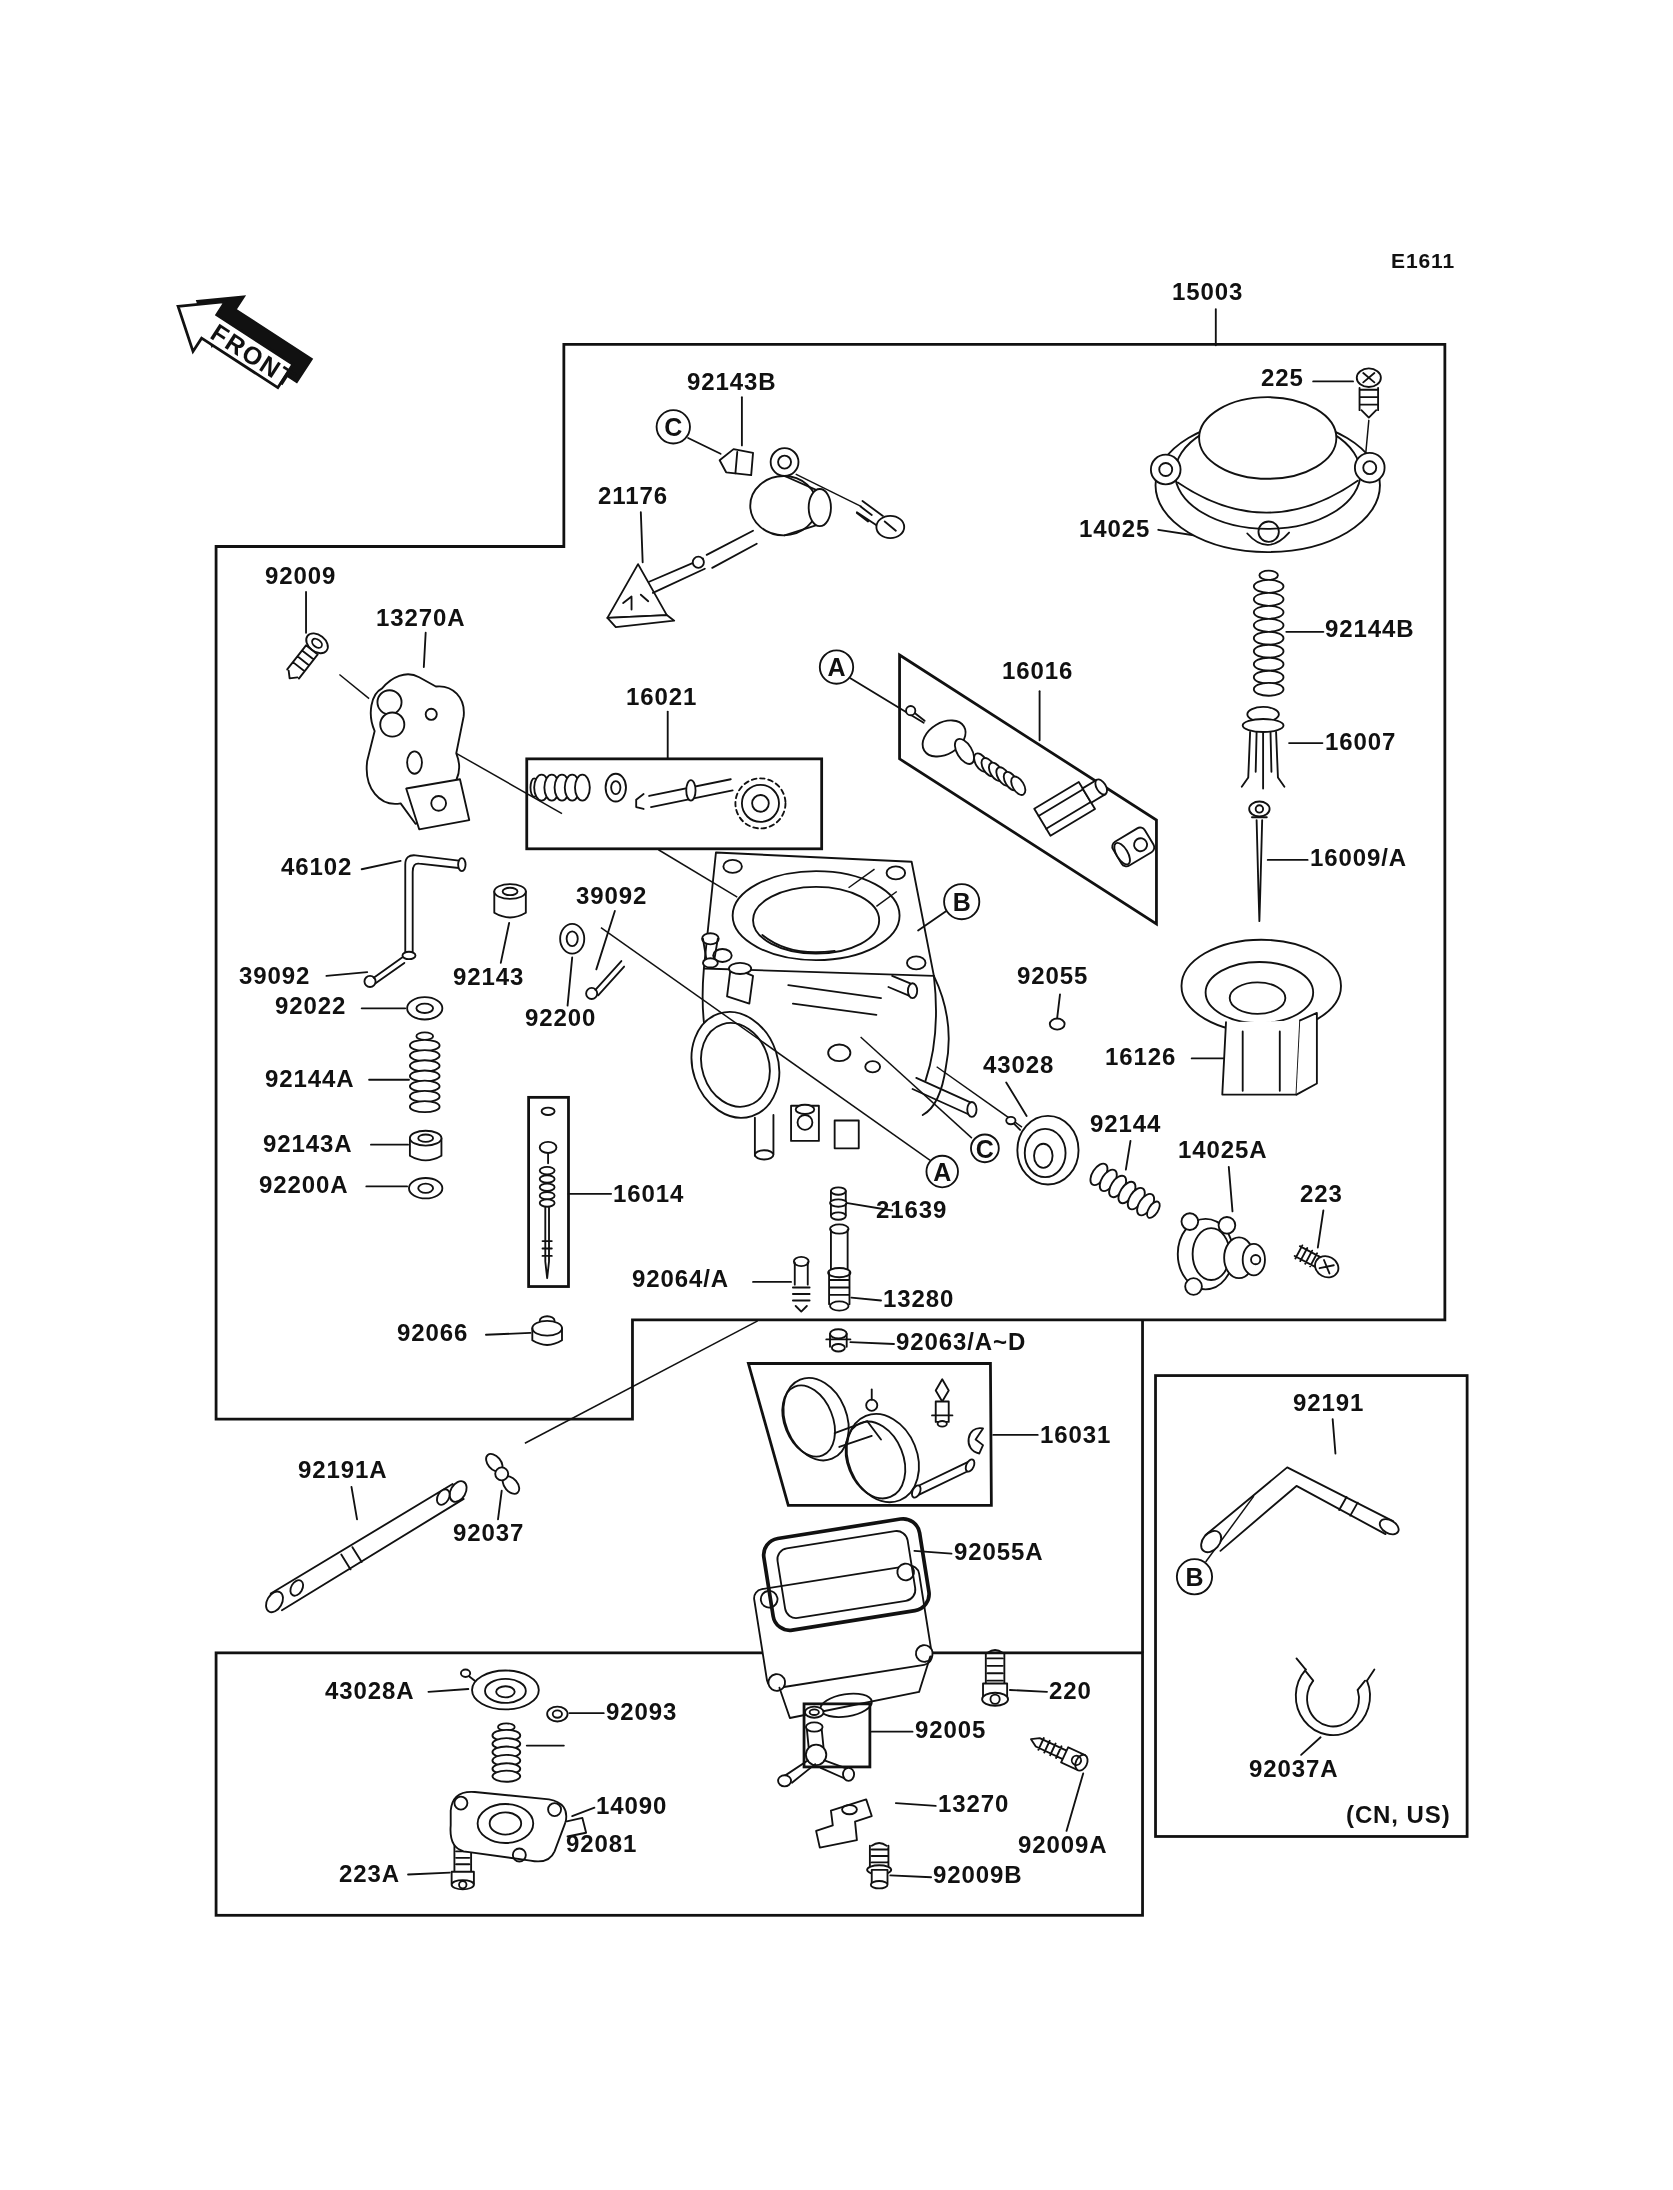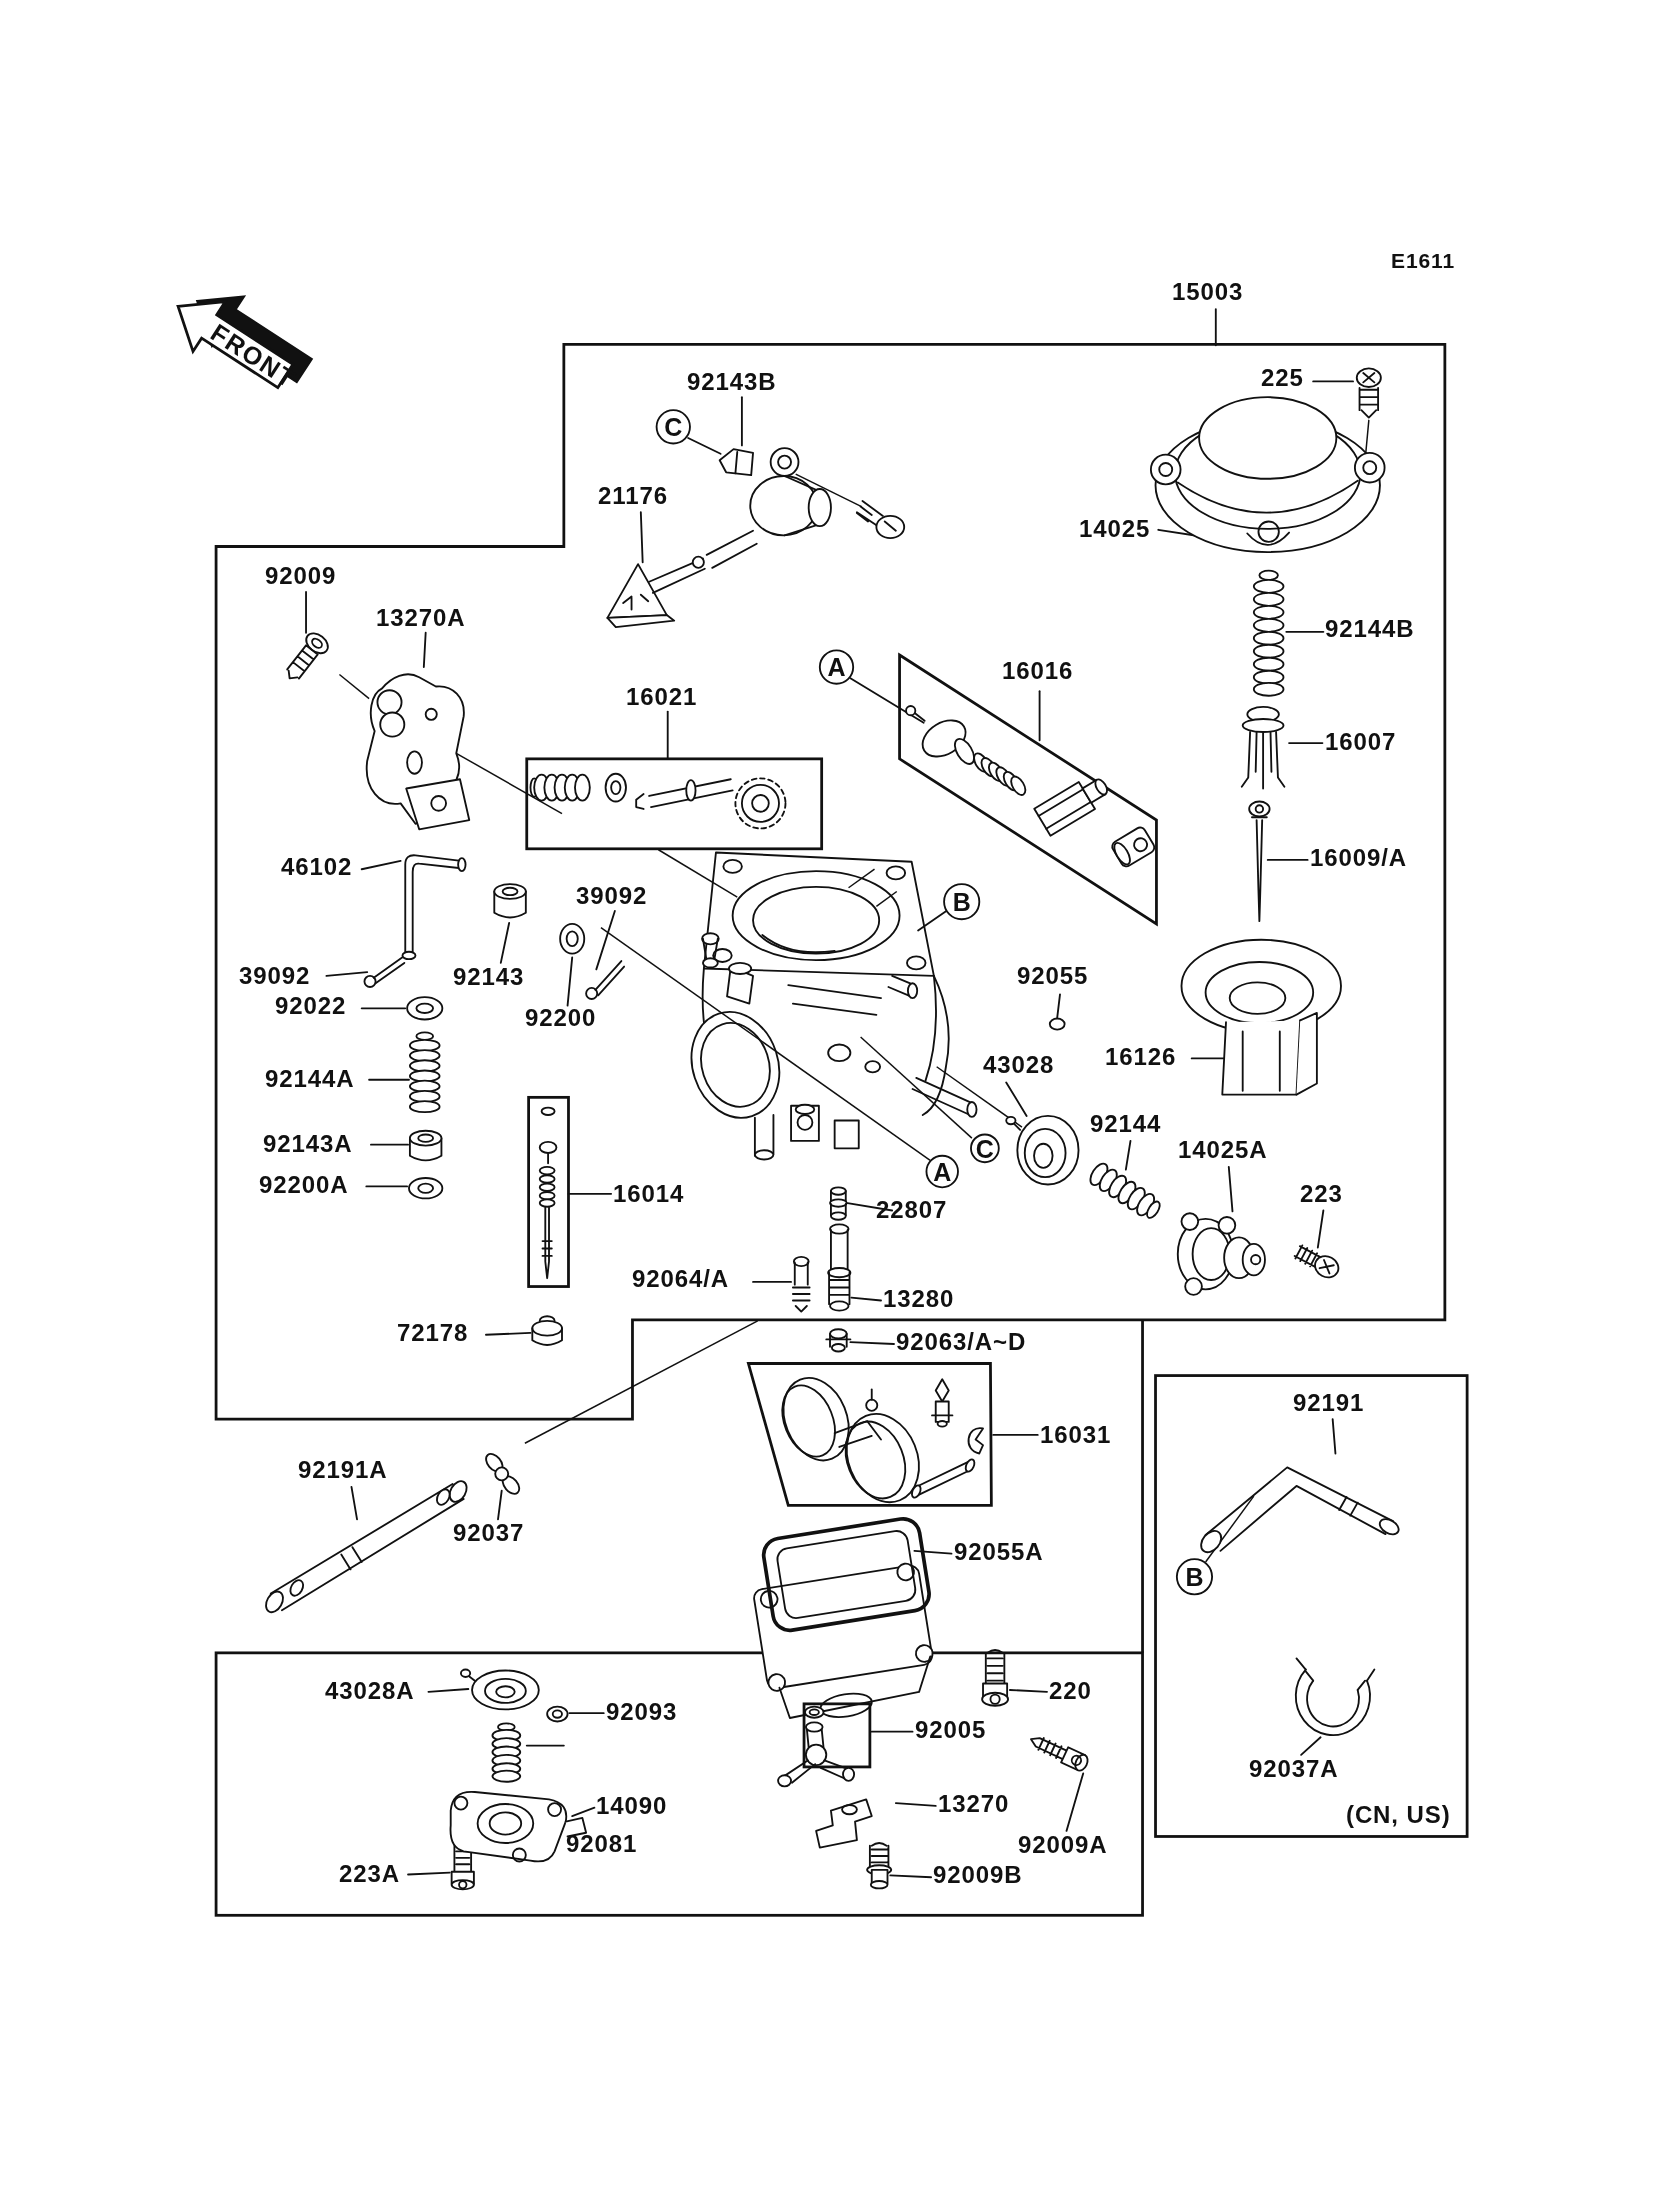--- a/index.html
+++ b/index.html
@@ -565,28 +565,28 @@
 <div class="lbl" style="left:281px;top:855px;">46102</div>
 <div class="lbl" style="left:239px;top:964px;">39092</div>
 <div class="lbl" style="left:576px;top:884px;">39092</div>
 <div class="lbl" style="left:275px;top:994px;">92022</div>
 <div class="lbl" style="left:453px;top:965px;">92143</div>
 <div class="lbl" style="left:525px;top:1006px;">92200</div>
 <div class="lbl" style="left:265px;top:1067px;">92144A</div>
 <div class="lbl" style="left:263px;top:1132px;">92143A</div>
 <div class="lbl" style="left:259px;top:1173px;">92200A</div>
 <div class="lbl" style="left:613px;top:1182px;">16014</div>
-<div class="lbl" style="left:397px;top:1321px;">72178</div>
+<div class="lbl" style="left:397px;top:1321px;">92066</div>
 <div class="lbl" style="left:1017px;top:964px;">92055</div>
 <div class="lbl" style="left:983px;top:1053px;">43028</div>
 <div class="lbl" style="left:1105px;top:1045px;">16126</div>
 <div class="lbl" style="left:1090px;top:1112px;">92144</div>
 <div class="lbl" style="left:1178px;top:1138px;">14025A</div>
 <div class="lbl" style="left:1300px;top:1182px;">223</div>
-<div class="lbl" style="left:876px;top:1198px;">22807</div>
+<div class="lbl" style="left:876px;top:1198px;">21639</div>
 <div class="lbl" style="left:632px;top:1267px;">92064/A</div>
 <div class="lbl" style="left:883px;top:1287px;">13280</div>
 <div class="lbl" style="left:896px;top:1330px;">92063/A~D</div>
 <div class="lbl" style="left:1040px;top:1423px;">16031</div>
 <div class="lbl" style="left:954px;top:1540px;">92055A</div>
 <div class="lbl" style="left:298px;top:1458px;">92191A</div>
 <div class="lbl" style="left:453px;top:1521px;">92037</div>
 <div class="lbl" style="left:1049px;top:1679px;">220</div>
 <div class="lbl" style="left:915px;top:1718px;">92005</div>
 <div class="lbl" style="left:938px;top:1792px;">13270</div>

